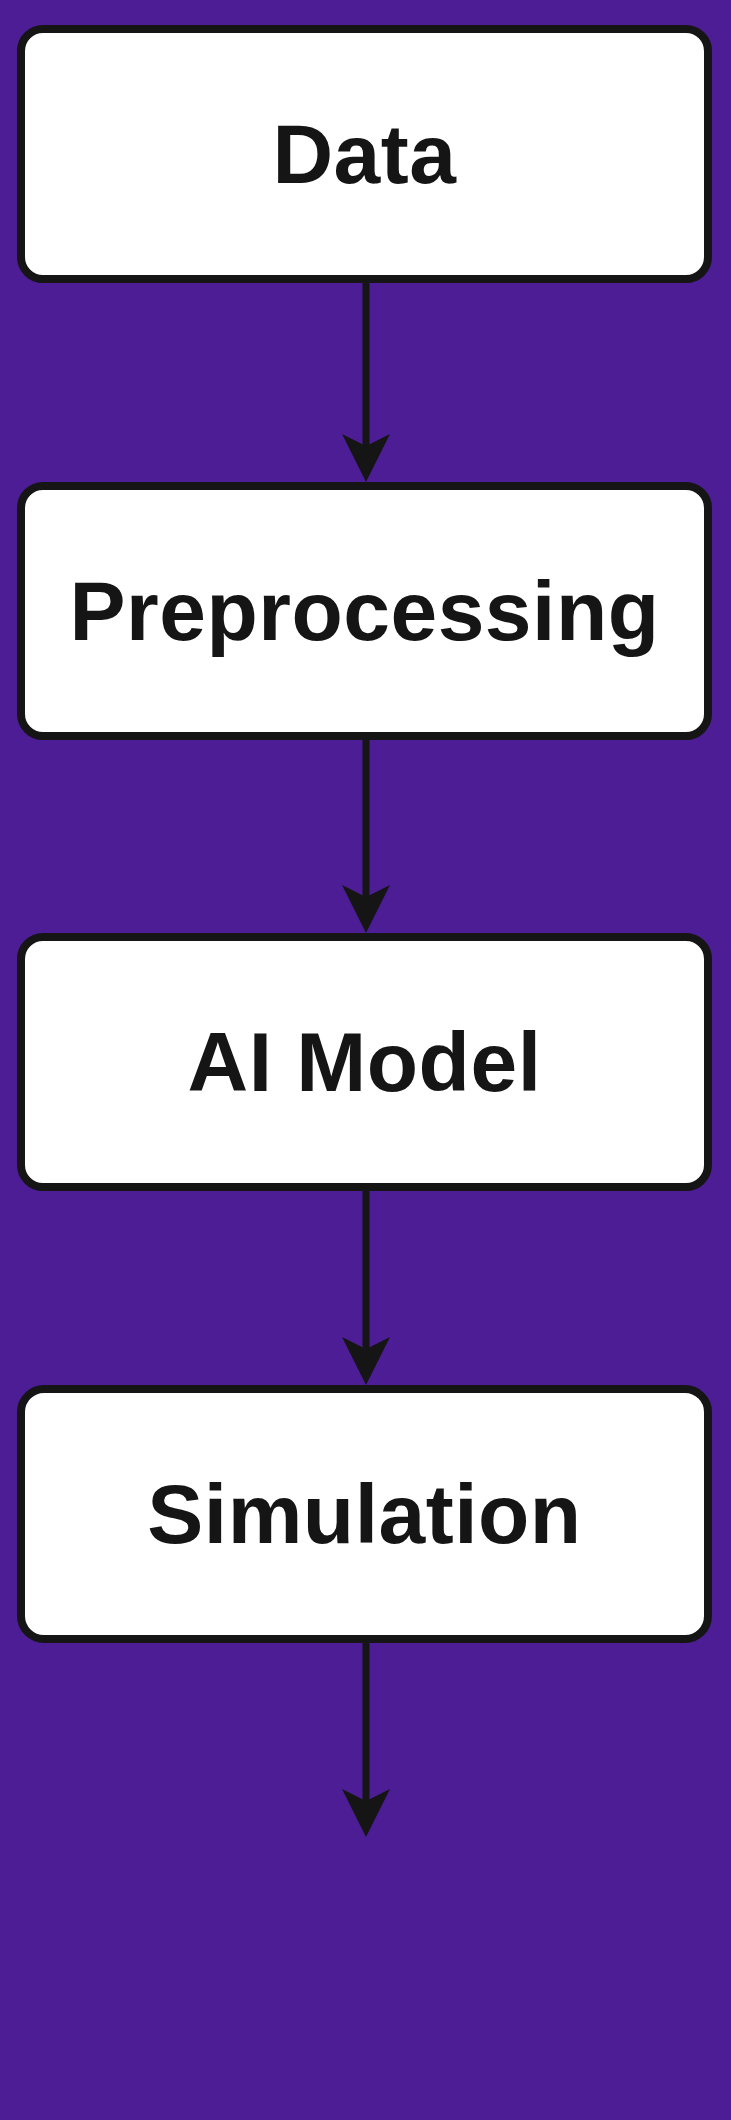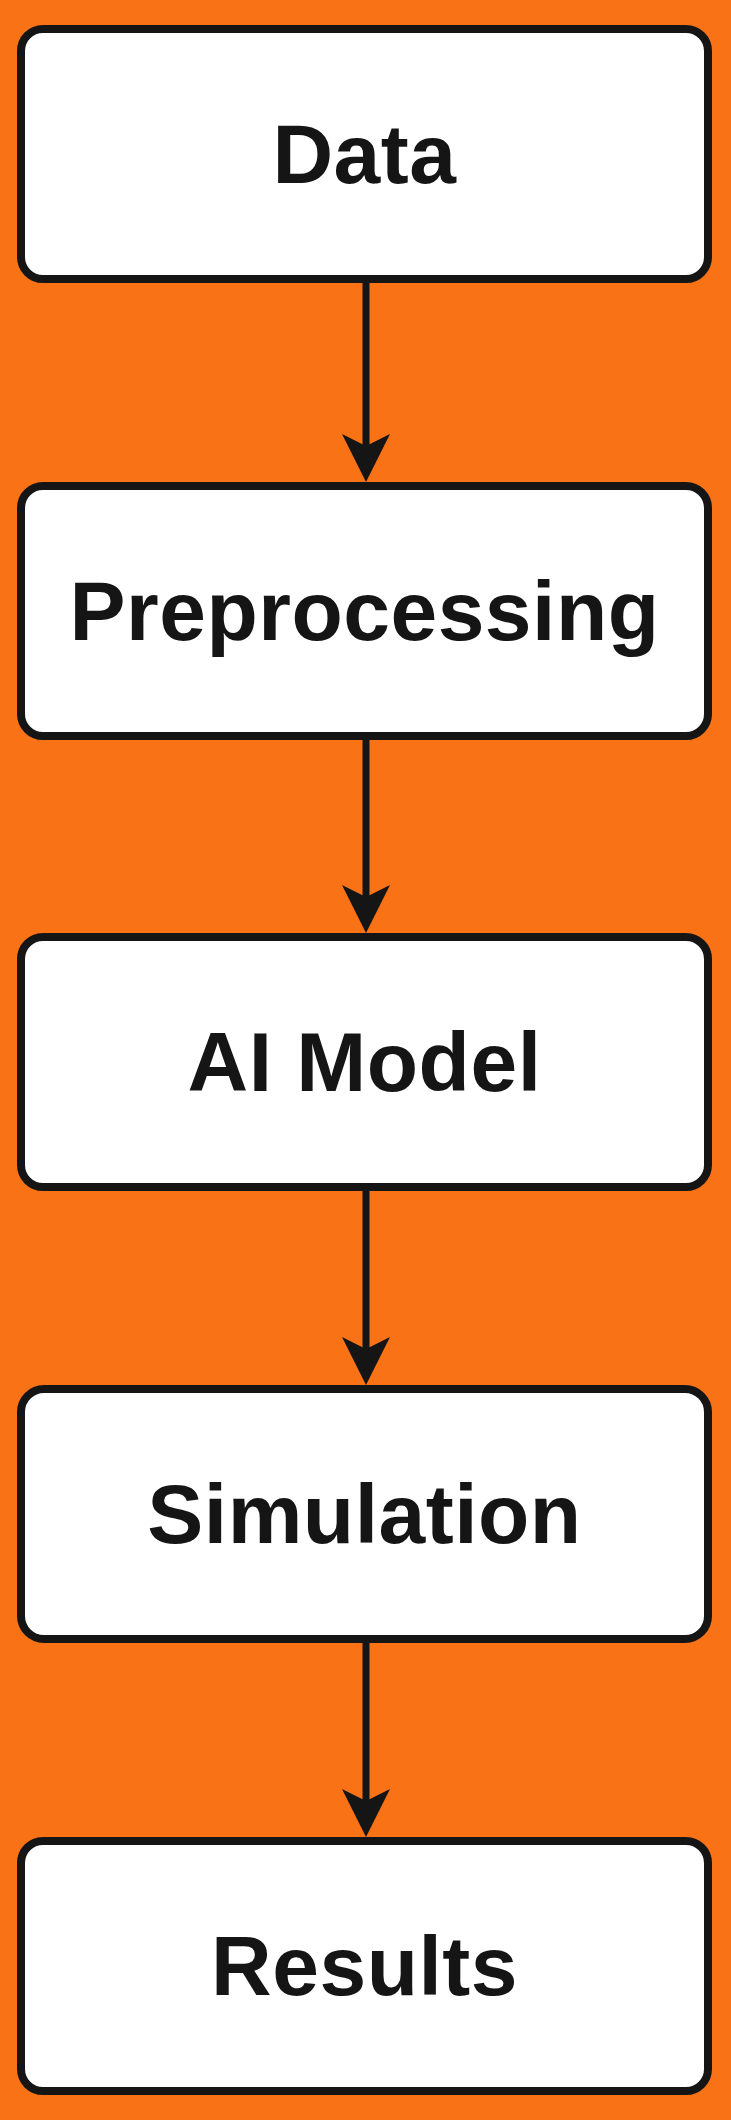--- a/index.html
+++ b/index.html
@@ -1,20 +1,20 @@
 <!DOCTYPE html>
 <html><head>
 <meta charset="utf-8">
 <style>
   html, body { margin: 0; padding: 0; background: #ffffff; }
   .canvas {
     position: relative;
     width: 731px;
     height: 2120px;
-    background: #f97316;
+    background: #4c1d95;
     font-family: "Liberation Sans", sans-serif;
     overflow: hidden;
     text-decoration: underline;
   }
   .node {
     position: absolute;
     left: 17px;
     width: 695px;
     height: 258px;
     box-sizing: border-box;
@@ -84,17 +84,14 @@
 
   <div class="node node-4">
     <span class="node-label">Simulation</span>
   </div>
 
   <svg class="arrow arrow-4" viewBox="0 0 56 194" preserveAspectRatio="none">
     <line x1="28" y1="0" x2="28" y2="164"></line>
     <polygon points="4,146 28,158 52,146 28,194"></polygon>
   </svg>
 
-  <div class="node node-5">
-    <span class="node-label">Results</span>
-  </div>
 
 </div>
 
 </body></html>

